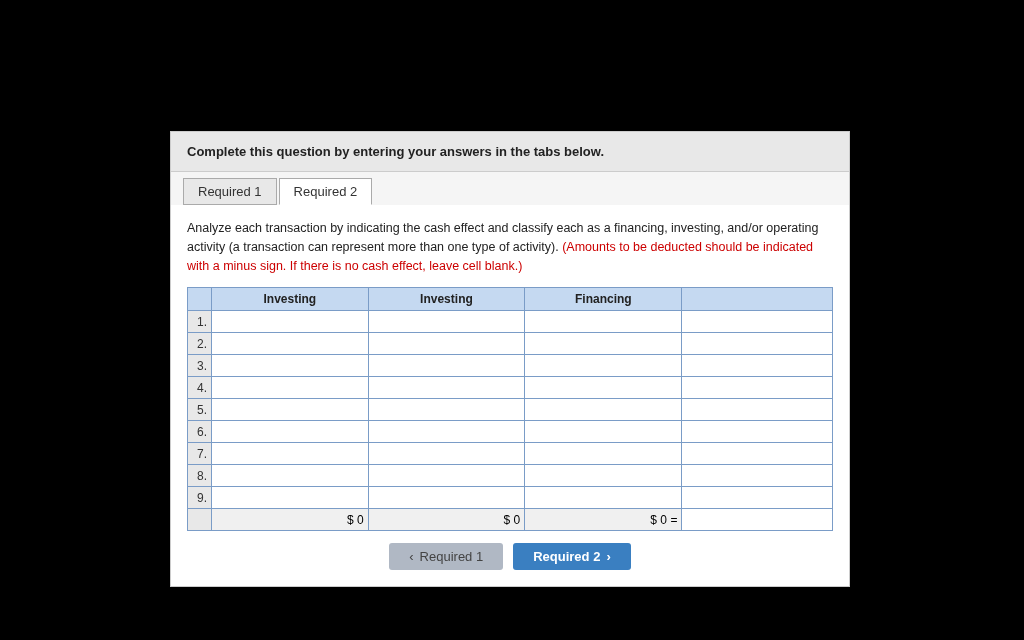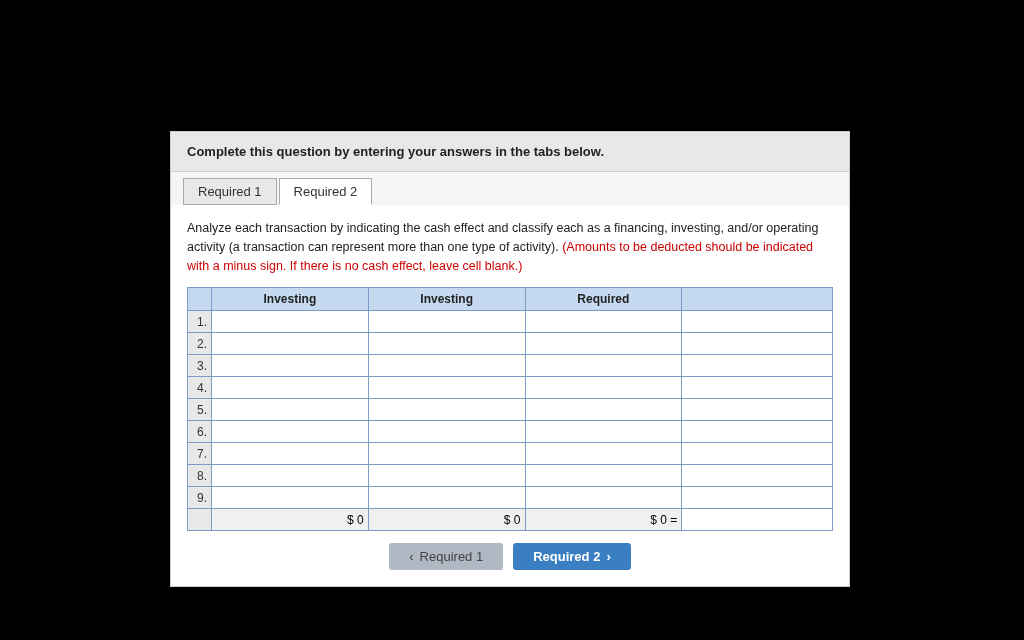--- a/index.html
+++ b/index.html
@@ -156,21 +156,21 @@
       <span>Analyze each transaction by indicating the cash effect and classify each as a financing, investing, and/or operating activity (a transaction can represent more than one type of activity).</span>
       <span> </span>
       <span class="red-text">(Amounts to be deducted should be indicated with a minus sign. If there is no cash effect, leave cell blank.)</span>
     </p>
     <table class="data-table">
       <thead>
         <tr>
           <th class="header-row-empty"></th>
           <th>Investing</th>
           <th>Investing</th>
-          <th>Required</th>
+          <th>Financing</th>
           <th></th>
         </tr>
       </thead>
       <tbody id="table-body">
       <tr>
             <td class="row-num">1.</td>
             <td class="input-cell"><input type="text" style=""></td>
             <td class="input-cell"><input type="text" style=""></td>
             <td class="input-cell"><input type="text" style=""></td>
             <td class="input-cell"><input type="text" style=""></td>

